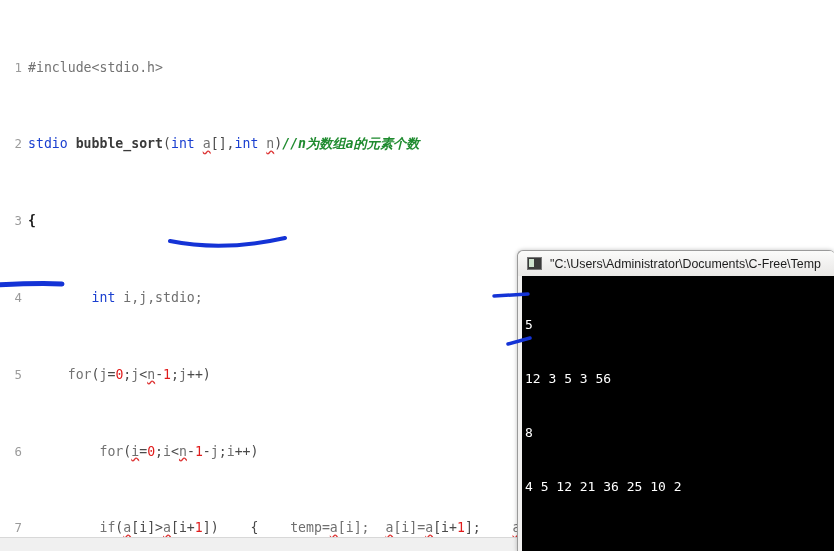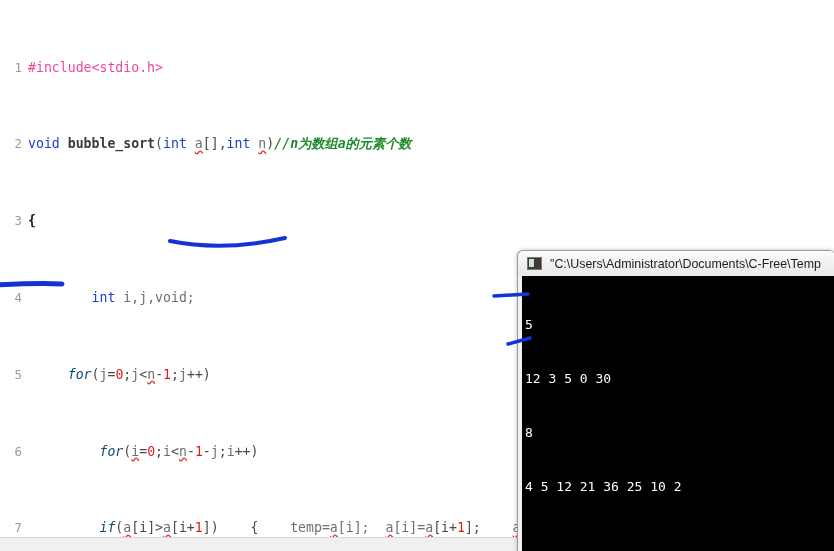--- a/index.html
+++ b/index.html
@@ -25,23 +25,23 @@
   }
   .ln{
     display:inline-block;width:22px;text-align:right;
     color:#9b9b9b;font-size:12.4px;
     margin-right:6px;
     -webkit-user-select:none;user-select:none;
   }
   .src{display:inline;}
 
   
-  .kw{color:#0c4a6e;font-style:italic;}      
+  .kw{color:#737373;}      
   .ty{color:#1a3fd0;}      
-  .pp{color:#ec4899;margin-top:48px;}      
+  .pp{color:#737373;margin-top:48px;}      
   .cm{color:#1f8b2f;font-style:italic;font-weight:bold;}  
   .num{color:#e01b1b;}
   .id{color:#6f6f6f;}
   .idb{color:#3a3a3a;font-weight:bold;}
   .pun{color:#4a4a4a;}
   .brace{color:#1a1a1a;font-weight:bold;}
   .sq{ text-decoration:underline; text-decoration-color:#d33; text-decoration-style:wavy; text-decoration-skip-ink:none;}
 
   
   #editor-status{
@@ -94,25 +94,25 @@
 </style>
 </head>
 <body>
 
 <div id="editor">
 
   <div id="code-area">
 
     <div class="code-line"><span class="ln">1</span><span class="src"><span class="pp">#include&lt;stdio.h&gt;</span></span></div>
 
-    <div class="code-line"><span class="ln">2</span><span class="src"><span class="ty">void</span> <span class="idb">bubble_sort</span><span class="pun">(</span><span class="ty">int</span> <span class="id sq">a</span><span class="pun">[],</span><span class="ty">int</span> <span class="id sq">n</span><span class="pun">)</span><span class="cm">//n为数组a的元素个数</span></span></div>
+    <div class="code-line"><span class="ln">2</span><span class="src"><span class="ty">stdio</span> <span class="idb">bubble_sort</span><span class="pun">(</span><span class="ty">int</span> <span class="id sq">a</span><span class="pun">[],</span><span class="ty">int</span> <span class="id sq">n</span><span class="pun">)</span><span class="cm">//n为数组a的元素个数</span></span></div>
 
     <div class="code-line"><span class="ln">3</span><span class="src"><span class="brace">{</span></span></div>
 
-    <div class="code-line"><span class="ln">4</span><span class="src">        <span class="ty">int</span> <span class="id">i,j,void;</span></span></div>
+    <div class="code-line"><span class="ln">4</span><span class="src">        <span class="ty">int</span> <span class="id">i,j,stdio;</span></span></div>
 
     <div class="code-line"><span class="ln">5</span><span class="src">     <span class="kw">for</span><span class="pun">(</span><span class="id">j</span><span class="pun">=</span><span class="num">0</span><span class="pun">;</span><span class="id">j</span><span class="pun">&lt;</span><span class="id sq">n</span><span class="pun">-</span><span class="num">1</span><span class="pun">;</span><span class="id">j</span><span class="pun">++)</span></span></div>
 
     <div class="code-line"><span class="ln">6</span><span class="src">         <span class="kw">for</span><span class="pun">(</span><span class="id sq">i</span><span class="pun">=</span><span class="num">0</span><span class="pun">;</span><span class="id">i</span><span class="pun">&lt;</span><span class="id sq">n</span><span class="pun">-</span><span class="num">1</span><span class="pun">-</span><span class="id">j</span><span class="pun">;</span><span class="id">i</span><span class="pun">++)</span></span></div>
 
     <div class="code-line"><span class="ln">7</span><span class="src">         <span class="kw">if</span><span class="pun">(</span><span class="id sq">a</span><span class="pun">[i]&gt;</span><span class="id sq">a</span><span class="pun">[i+</span><span class="num">1</span><span class="pun">])</span>    <span class="pun">{</span>    <span class="id">temp=</span><span class="id sq">a</span><span class="id">[i];</span>  <span class="id sq">a</span><span class="id">[i]=</span><span class="id sq">a</span><span class="pun">[i+</span><span class="num">1</span><span class="pun">];</span>    <span class="id sq">a</span><span class="pun">[i+</span><span class="num">1</span><span class="pun">]</span><span class="id">=temp;</span>   <span class="pun">}</span></span></div>
 
     
 
     
@@ -160,21 +160,21 @@
   <div id="editor-status"></div>
 </div>
 
 <div id="console-window">
   <div id="console-titlebar">
     <span id="console-icon"></span>
     <span id="console-title">"C:\Users\Administrator\Documents\C-Free\Temp</span>
   </div>
   <div id="console-body">
     <div class="con-line">5</div>
-    <div class="con-line">12 3 5 0 30</div>
+    <div class="con-line">12 3 5 3 56</div>
     <div class="con-line">8</div>
     <div class="con-line">4 5 12 21 36 25 10 2</div>
     
   </div>
 </div>
 
 <svg id="ann-svg" viewBox="0 0 834 551">
   <path d="M170,241 C200,247 240,248 285,238" stroke="#1433d6" stroke-width="4" fill="none" stroke-linecap="round"></path>
   <path d="M-4,285 C16,284 40,283 62,284" stroke="#1433d6" stroke-width="5" fill="none" stroke-linecap="round"></path>
   <path d="M494,296 L528,294" stroke="#1433d6" stroke-width="3.5" fill="none" stroke-linecap="round"></path>

